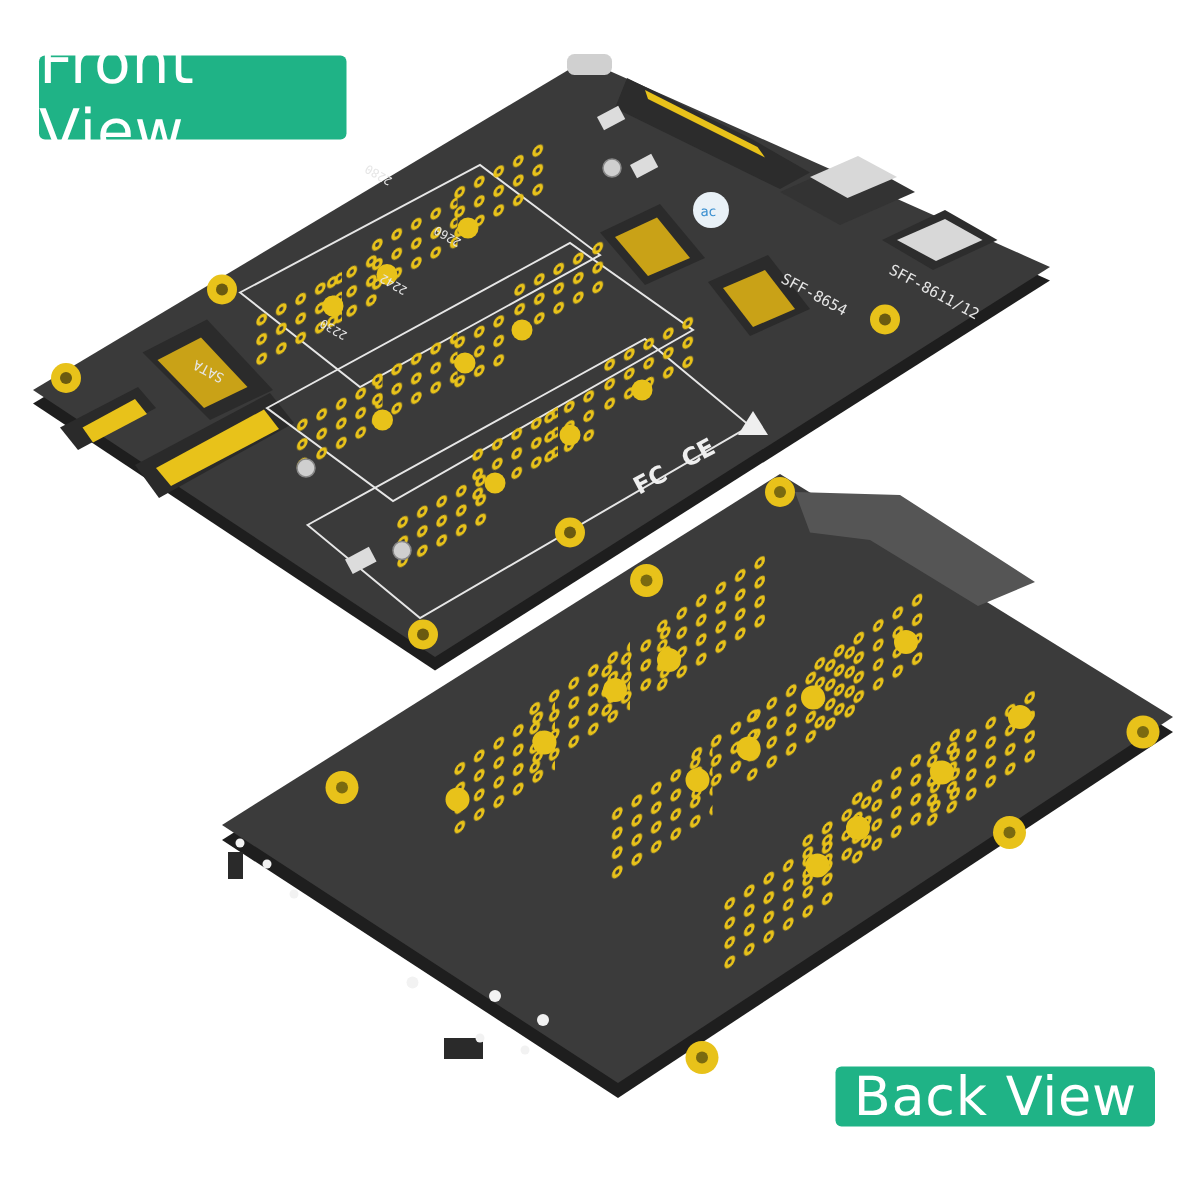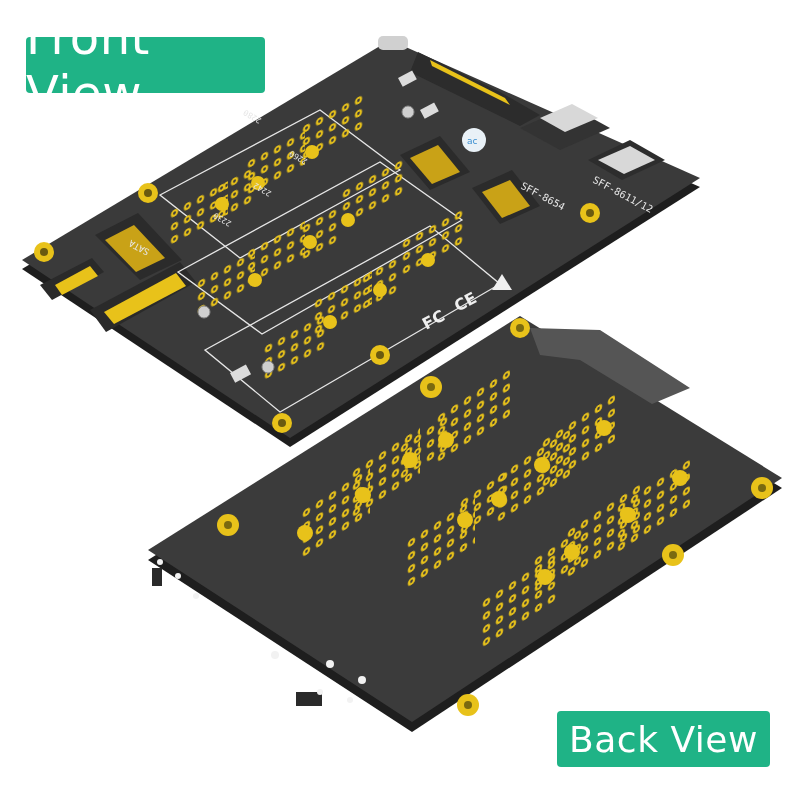--- a/index.html
+++ b/index.html
@@ -3,22 +3,22 @@
 <meta charset="utf-8">
 <style>
   html, body { margin: 0; padding: 0; background: #ffffff; }
   body { width: 800px; height: 800px; position: relative; overflow: hidden; font-family: "DejaVu Sans", sans-serif; }
   .scene { position: absolute; left: 0; top: 0; width: 800px; height: 800px; }
   .tag {
     position: absolute; background: #1fb386; color: #ffffff; border-radius: 4px;
     font-family: "DejaVu Sans", sans-serif; display: flex; align-items: center; justify-content: center;
     letter-spacing: 0.5px;
   }
-  .tag-front { left: 26px; top: 37px; width: 239px; height: 56px; font-size: 48px; }
-  .tag-back { left: 557px; top: 711px; width: 213px; height: 56px; font-size: 36px; }
+  .tag-front { left: 26px; top: 37px; width: 205px; height: 56px; font-size: 40px; }
+  .tag-back { left: 557px; top: 711px; width: 213px; height: 40px; font-size: 36px; }
   .silk { font-family: "DejaVu Sans Mono", monospace; fill: #e6e6e6; }
 </style>
 </head>
 <body>
 
 <div class="scene">
 <svg width="800" height="800" viewBox="0 0 800 800" xmlns="http://www.w3.org/2000/svg">
   <defs>
     <pattern id="padgrid" width="13" height="13" patternUnits="userSpaceOnUse">
       <circle cx="6.5" cy="6.5" r="3.6" fill="#e8c21a"></circle>

